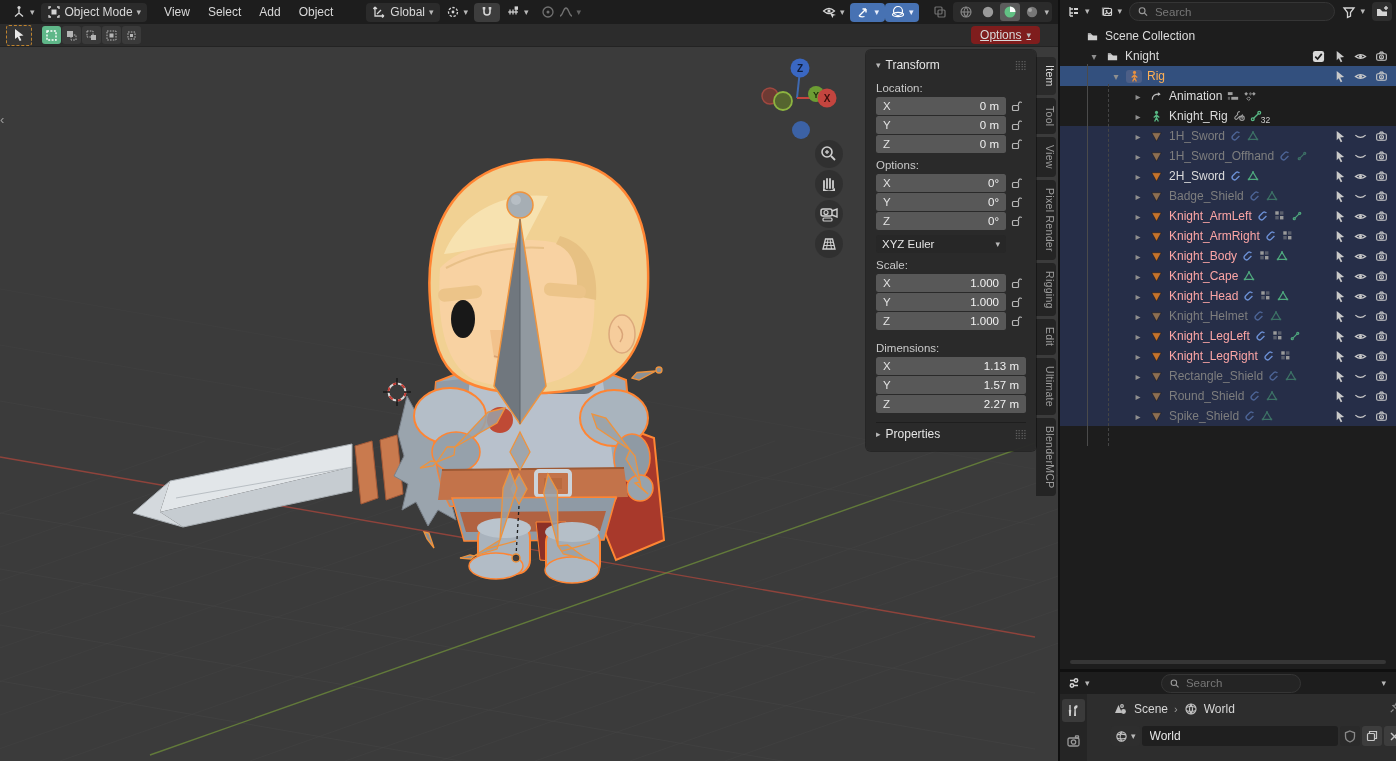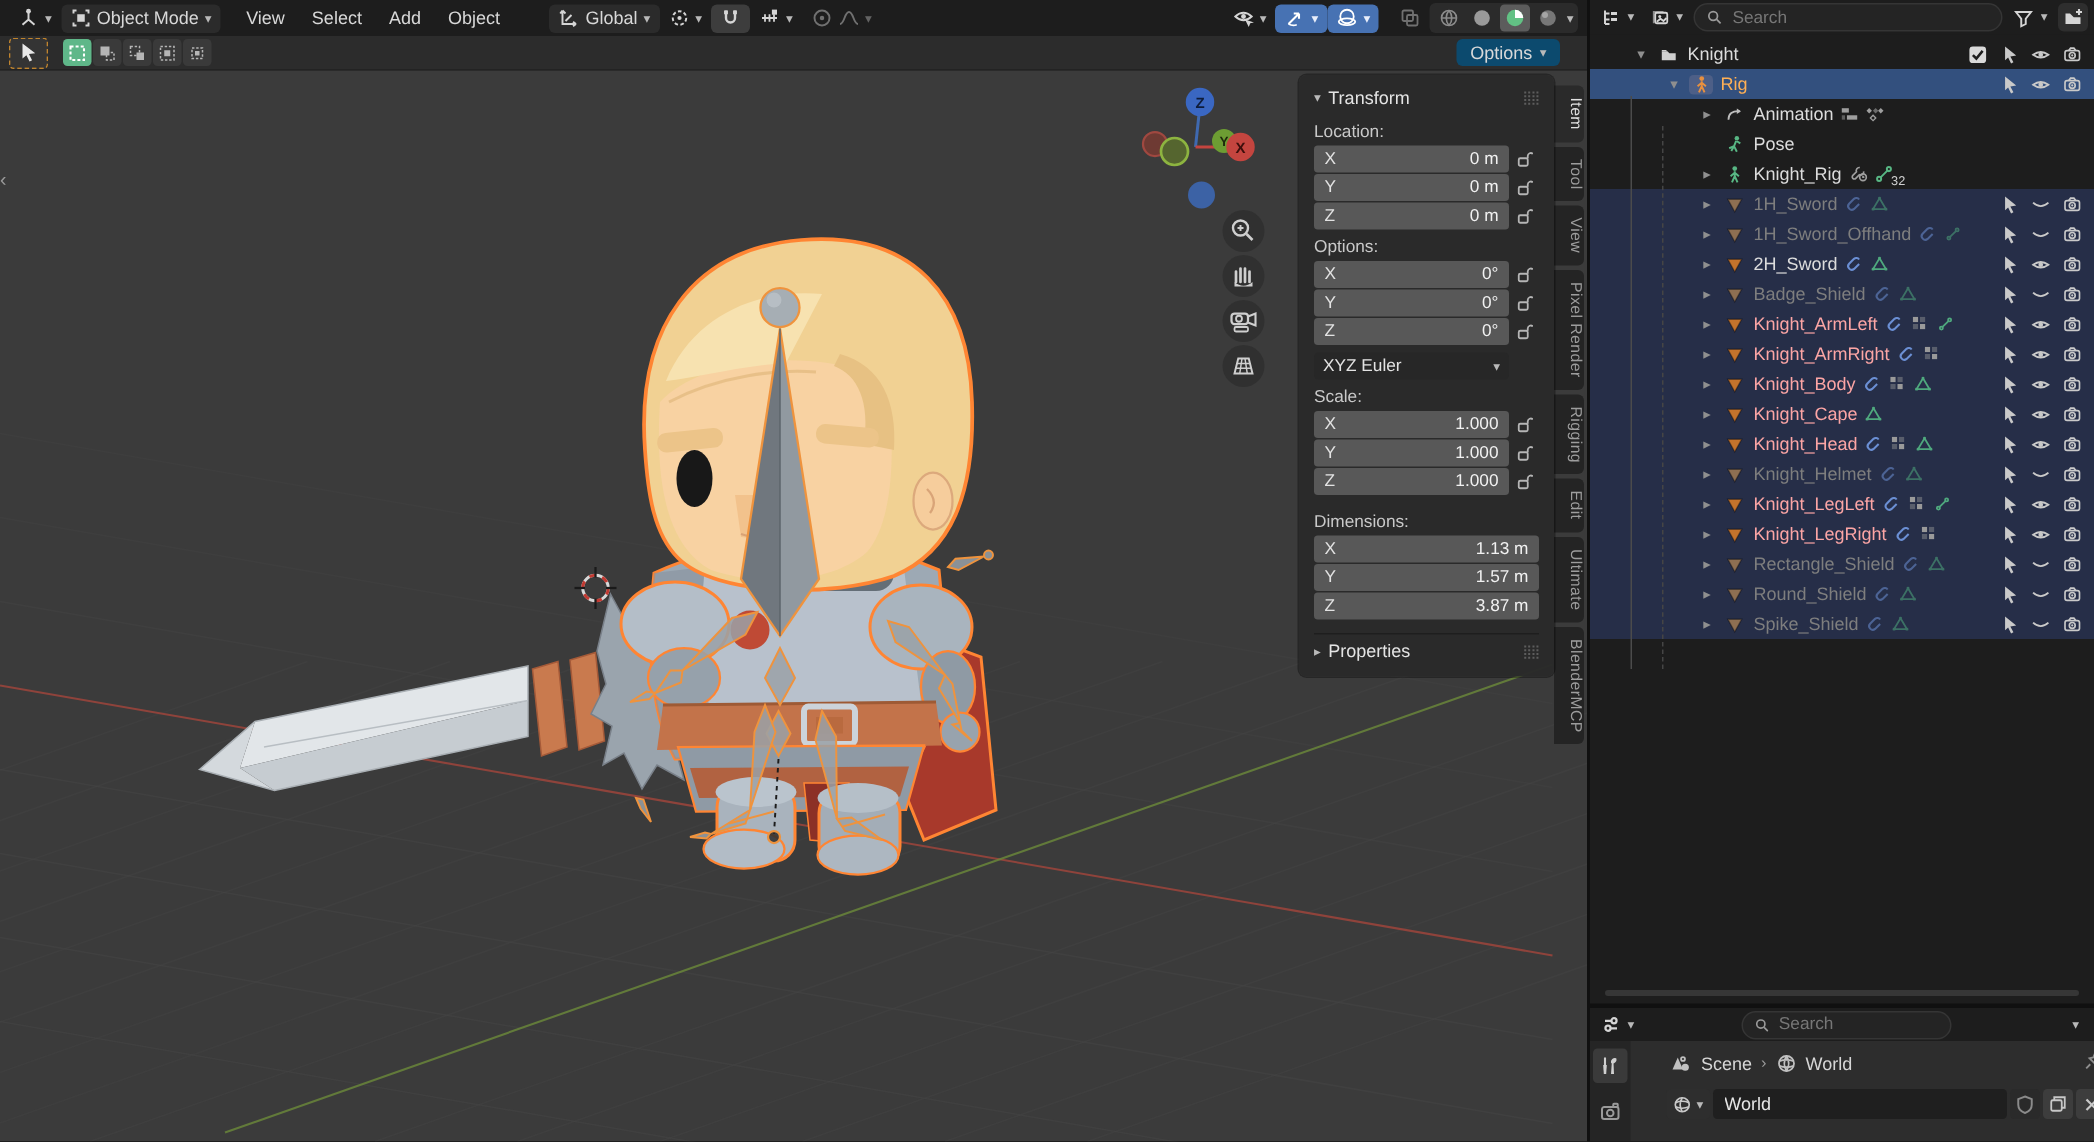--- a/index.html
+++ b/index.html
@@ -23,22 +23,22 @@
   .shadeslot.active{background:#5c5c5c;}
   .dim{opacity:.45;}
   
   .vp-toolrow{position:absolute;left:0;top:24px;width:1058px;height:23px;background:#2c2c2c;border-bottom:1px solid #232323;
     display:flex;align-items:center;padding:0 6px;box-sizing:border-box;z-index:29;}
   .activetool{width:24px;height:19px;border:1px dashed #c0842e;border-radius:3px;background:#343434;
     display:flex;align-items:center;justify-content:center;margin-right:10px;}
   .selmode{display:flex;gap:1px;}
   .smbtn{width:19px;height:18px;border-radius:3px;background:#3a3a3a;display:flex;align-items:center;justify-content:center;}
   .smbtn.green{background:#5fb789;}
-  .optionsbtn{margin-left:auto;margin-right:12px;height:18px;background:#0c4a6e;border-radius:4px;display:flex;align-items:center;
-    gap:5px;padding:0 9px;font-size:12px;color:#d9d9d9;}
+  .optionsbtn{margin-left:auto;margin-right:12px;height:18px;background:#7f1d1d;border-radius:4px;display:flex;align-items:center;
+    gap:5px;padding:0 9px;font-size:12px;color:#d9d9d9;text-decoration:underline;}
   .tb-arrow{position:absolute;left:0px;top:112px;color:#9a9a9a;font-size:13px;z-index:20;}
   
   .vp-overlay{position:absolute;left:10px;top:56px;z-index:20;color:#e2e2e2;font-size:12px;line-height:18px;
     text-shadow:0 1px 2px rgba(0,0,0,.8);}
   
   .gizmo{position:absolute;left:757px;top:50px;z-index:25;}
   
   .npanel{position:absolute;left:866px;top:50px;width:170px;background:rgba(41,41,41,.97);border-radius:5px;
     box-shadow:0 0 0 1px rgba(0,0,0,.35);z-index:26;box-sizing:border-box;padding:4px 10px 6px;color:#cfcfcf;font-size:11.5px;}
   .phead{display:flex;align-items:center;height:22px;color:#e4e4e4;font-size:12px;gap:5px;}
@@ -608,21 +608,21 @@
     <div class="nfield">
       <span class="ax">Y</span>
       <span class="val">1.57 m</span>
     </div>
 
   </div>
 
   <div class="frow">
     <div class="nfield">
       <span class="ax">Z</span>
-      <span class="val">3.87 m</span>
+      <span class="val">2.27 m</span>
     </div>
 
   </div>
 </div>
       <div class="psep"></div>
       <div class="phead">
         <span class="chev">▸</span>
         <span>Properties</span>
         <span class="grip">⣿⣿</span>
       </div>
@@ -685,20 +685,37 @@
             <path d="M2 5h4l1.5 1.5H12V11H2z" fill="#d5d5d5" stroke="none"></path>
             <path d="M2 5V4h3l1 1" fill="#d5d5d5" stroke="none"></path>
             <line x1="11" y1="1" x2="11" y2="5" stroke-width="1.4"></line>
             <line x1="9" y1="3" x2="13" y2="3" stroke-width="1.4"></line>
           </svg>
       </div>
     </div>
     <div class="guide-solid"></div>
     <div class="guide-dash"></div>
     <div class="orows">
+  <div class="orow lvl0 tone-white">
+    <span class="chev-slot">
+      
+      
+    </span>
+    <span class="oi">
+      <svg viewBox="0 0 14 14">
+              <path d="M2 4.5h4l1.5 1.5H12v5H2z" fill="#cfcfcf"></path>
+              <path d="M2 4.5v-1h3l1 1" fill="#cfcfcf"></path>
+            </svg>
+    </span>
+
+    <span class="oname">Scene Collection</span>
+
+    <span class="rspace"></span>
+
+  </div>
 
   <div class="orow lvl1 tone-white">
     <span class="chev-slot">
       <span class="ochev">▾</span>
 
     </span>
     <span class="oi">
       <svg viewBox="0 0 14 14">
               <path d="M2 4.5h4l1.5 1.5H12v5H2z" fill="#cfcfcf"></path>
               <path d="M2 4.5v-1h3l1 1" fill="#cfcfcf"></path>
@@ -803,38 +820,20 @@
               <rect x="6" y="3" width="3" height="3" transform="rotate(45 7.5 4.5)" opacity=".6"></rect>
               <rect x="10" y="3" width="3" height="3" transform="rotate(45 11.5 4.5)"></rect>
               <rect x="4" y="8.6" width="3" height="3" transform="rotate(45 5.5 10.1)" fill="none" stroke="#9f9f9f"></rect>
             </svg>
     </span>
 
     <span class="rspace"></span>
 
   </div>
 
-  <div class="orow lvl3 tone-white">
-    <span class="chev-slot">
-      
-      
-    </span>
-
-    <span class="oi">
-      <svg viewBox="0 0 14 14" stroke="#58b784" stroke-width="1.4" fill="none">
-              <circle cx="8.5" cy="2.4" r="1.6" fill="#58b784" stroke="none"></circle>
-              <path d="M8 4.2 6.5 8M8.5 4.5 11 6M6.5 8 3 9.5M6.5 8 8.5 12M6.5 8 4.5 11.5"></path>
-            </svg>
-    </span>
-
-    <span class="oname">Pose</span>
-
-    <span class="rspace"></span>
-
-  </div>
 
   <div class="orow lvl3 tone-white">
     <span class="chev-slot">
 
       <span class="ochev">▸</span>
     </span>
 
     <span class="oi">
       <svg viewBox="0 0 14 14" stroke="#58b784" stroke-width="1.4" fill="none">
               <circle cx="7" cy="2.6" r="1.7" fill="#58b784" stroke="none"></circle>

